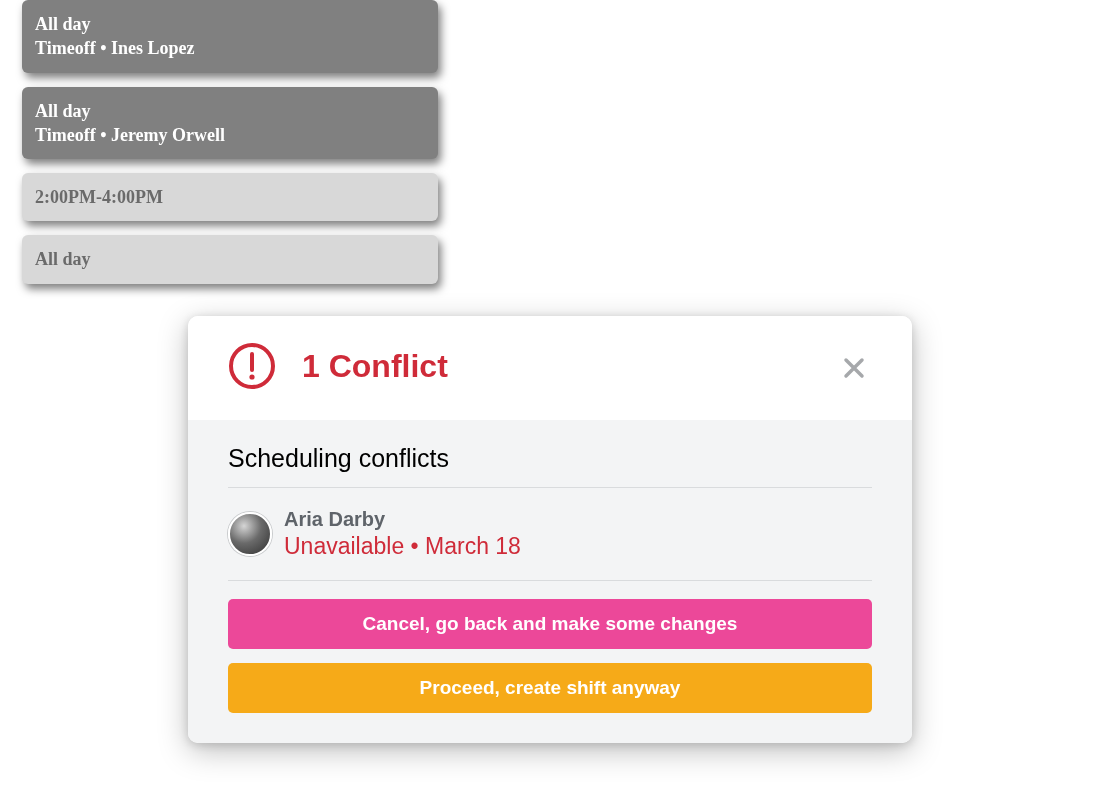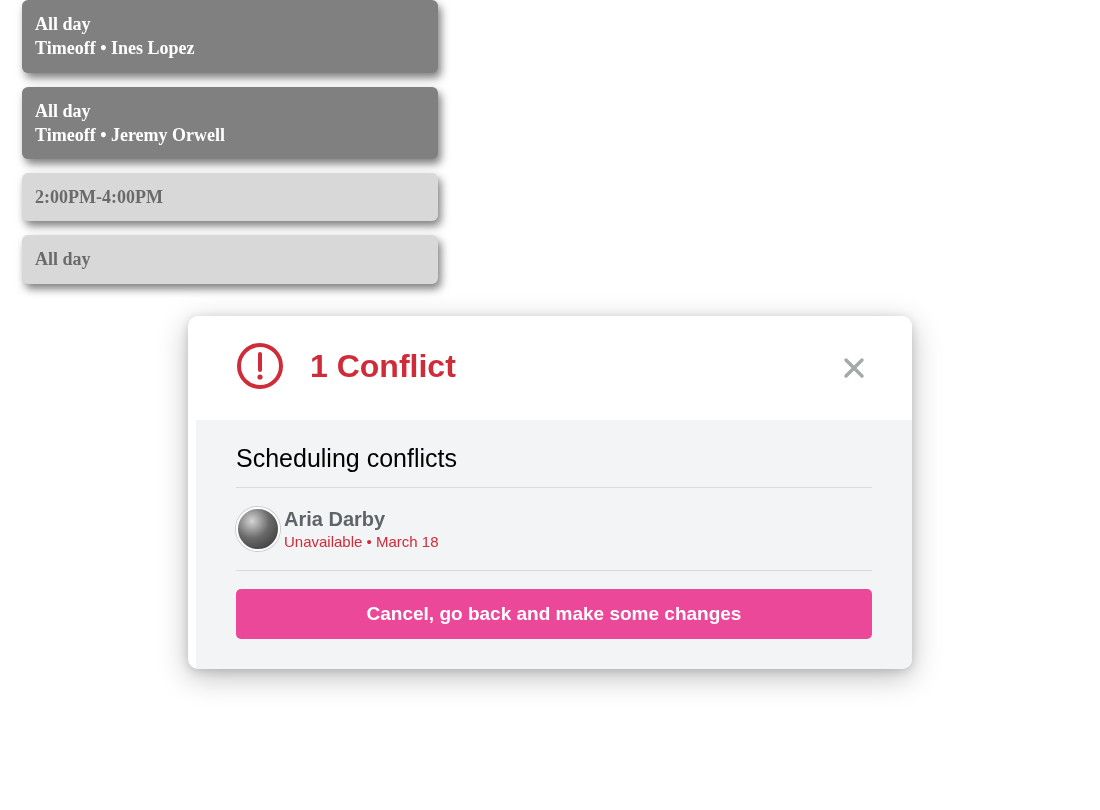--- a/index.html
+++ b/index.html
@@ -47,21 +47,20 @@
     
     .dialog {
       position: absolute;
       top: 316px;
       left: 188px;
       width: 724px;
       background: #fff;
       border-radius: 10px;
       box-shadow: 0 8px 30px rgba(0,0,0,0.25), 0 2px 10px rgba(0,0,0,0.15);
       overflow: hidden;
-      padding-left: 8px;
     }
     .dialog-header {
       display: flex;
       align-items: center;
       padding: 26px 40px 30px 40px;
       position: relative;
       background: #fff;
     }
     .alert-circle {
       width: 48px;
@@ -99,39 +98,39 @@
     }
     .hr {
       border: none;
       border-top: 1px solid #d9dbdd;
       margin: 0;
     }
     .conflict-row {
       display: flex;
       align-items: center;
       padding: 18px 0;
-      gap: 4px;
+      gap: 12px;
     }
     .avatar {
       width: 44px;
       height: 44px;
       border-radius: 50%;
       background: radial-gradient(circle at 35% 30%, #d5d5d5 0%, #6a6a6a 45%, #2f2f2f 100%);
       border: 2px solid #fff;
       box-shadow: 0 0 0 1px #c9cbcd;
       flex: 0 0 auto;
     }
     .conflict-text .name {
       font-size: 20px;
       font-weight: 700;
       color: #5f646a;
       line-height: 1.3;
     }
     .conflict-text .reason {
-      font-size: 15px;
+      font-size: 23px;
       color: #cf2b39;
       font-weight: 500;
       line-height: 1.3;
     }
 
     .btn-row { margin-top: 18px; }
     .btn {
       display: block;
       width: 100%;
       border: none;
@@ -195,15 +194,16 @@
       <div class="conflict-text">
         <div class="name">Aria Darby</div>
         <div class="reason">Unavailable • March 18</div>
       </div>
     </div>
 
     <hr class="hr">
 
     <div class="btn-row">
       <button class="btn btn-secondary">Cancel, go back and make some changes</button>
+      <button class="btn btn-primary">Proceed, create shift anyway</button>
     </div>
   </div>
 </div>
 
 </body></html>

